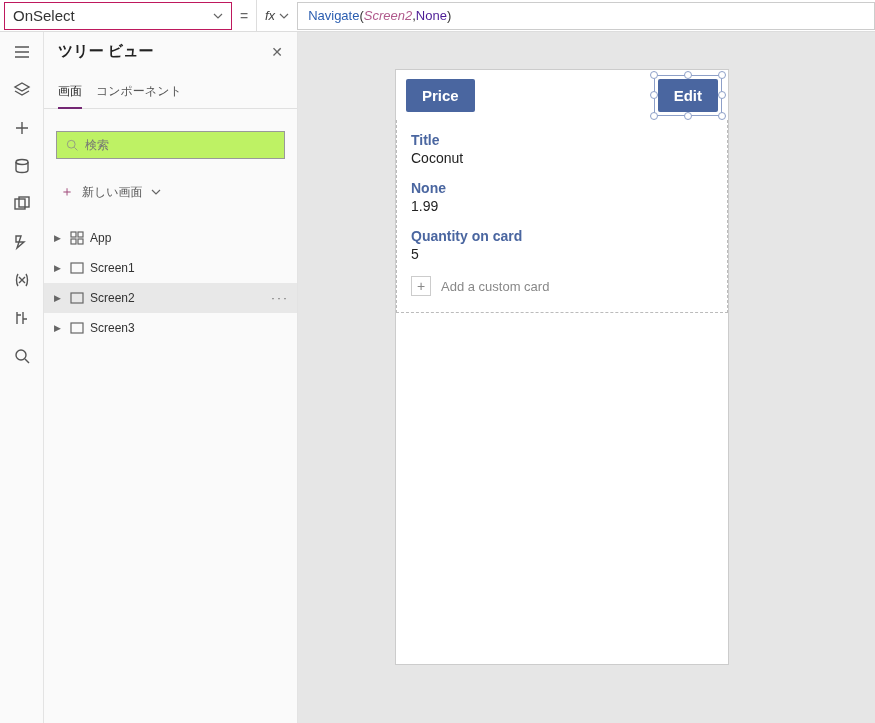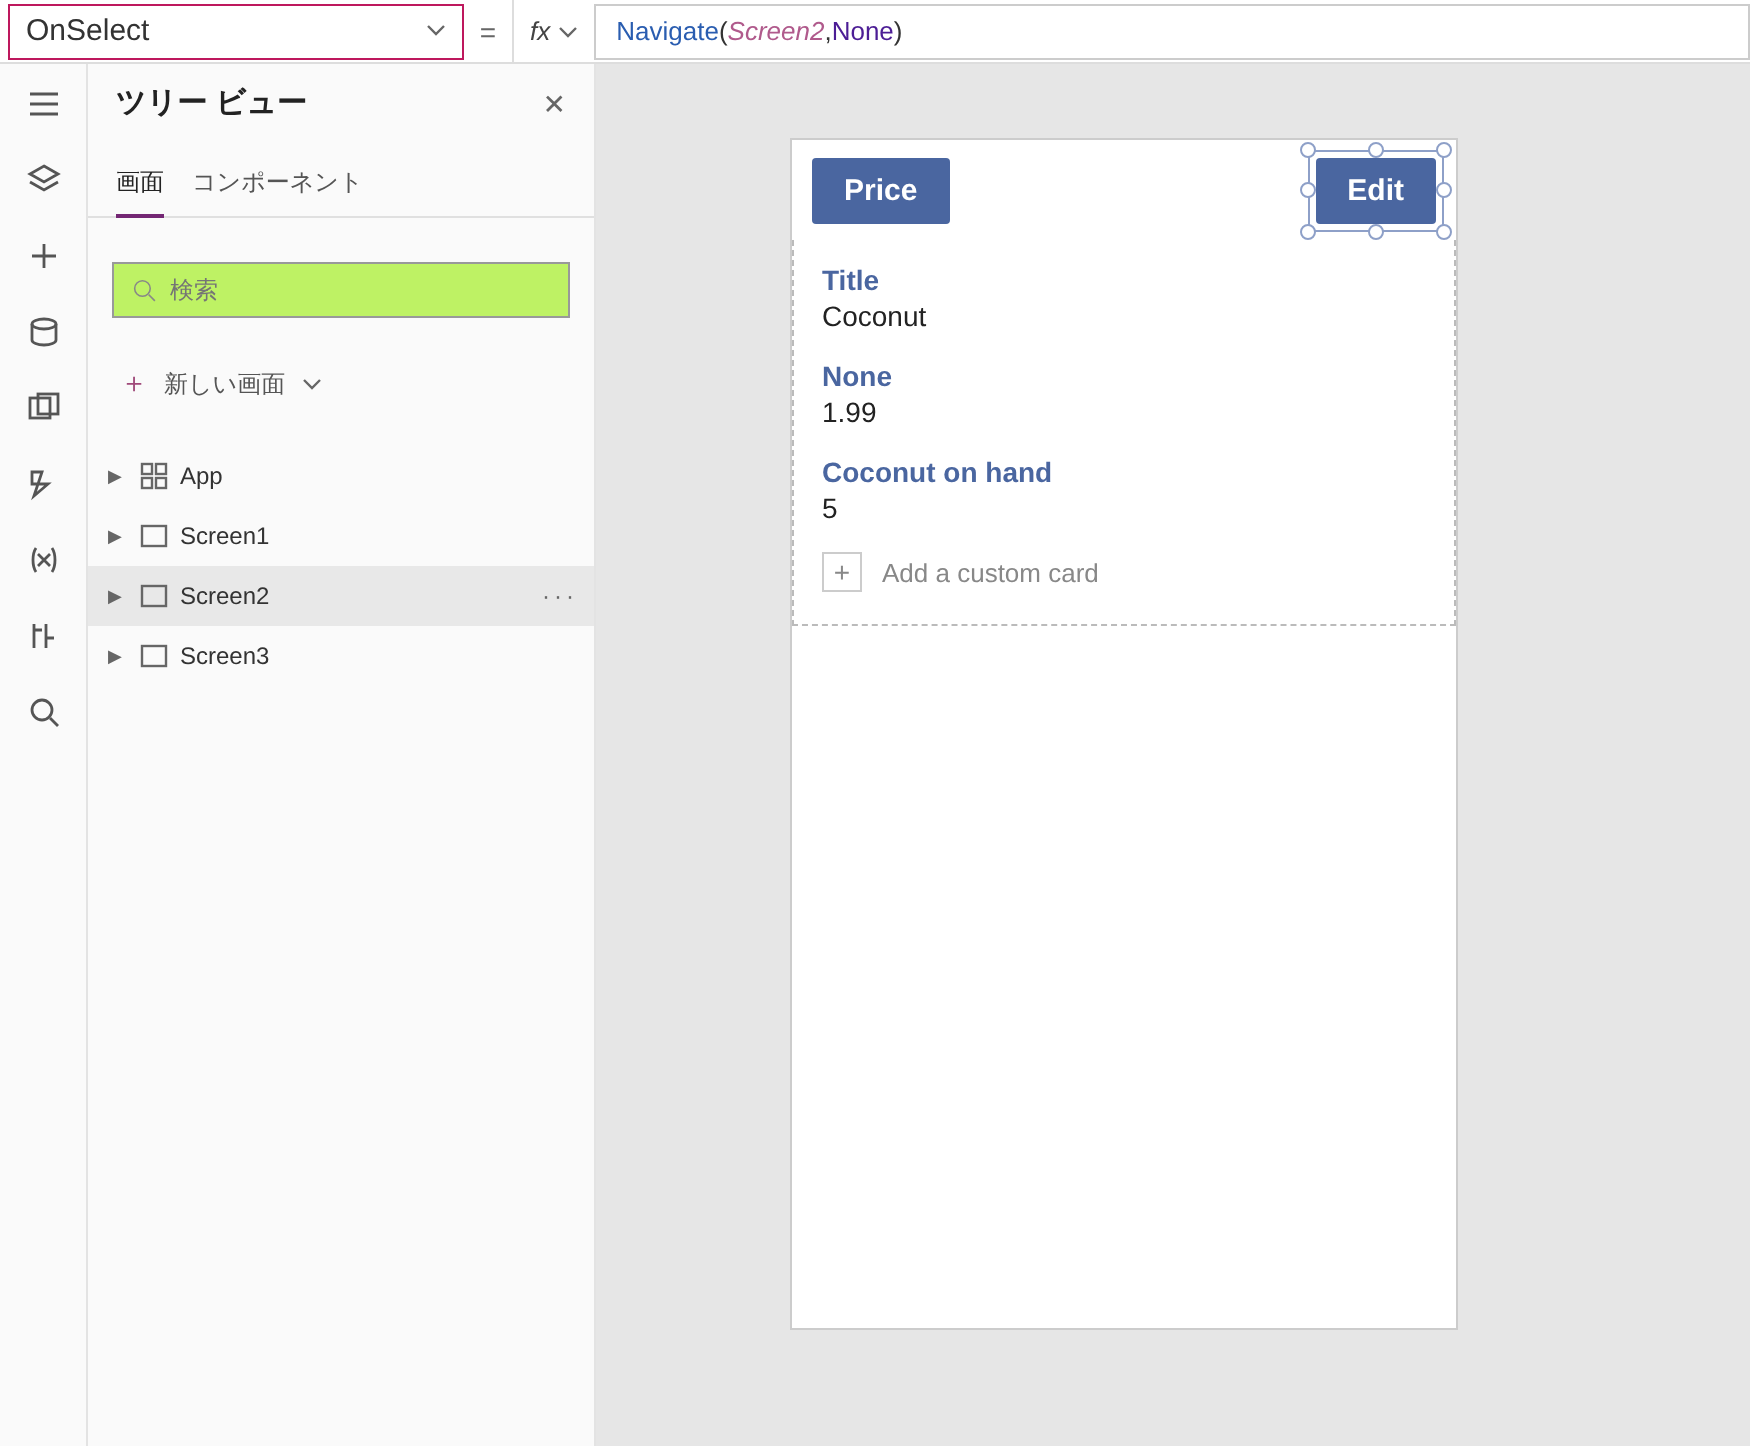--- a/index.html
+++ b/index.html
@@ -230,21 +230,21 @@
       <div class="form-area">
         <div class="card">
           <div class="card-label">Title</div>
           <div class="card-value">Coconut</div>
         </div>
         <div class="card">
           <div class="card-label">None</div>
           <div class="card-value">1.99</div>
         </div>
         <div class="card">
-          <div class="card-label">Coconut on hand</div>
+          <div class="card-label">Quantity on card</div>
           <div class="card-value">5</div>
         </div>
         <div class="add-card">
           <div class="add-plus">+</div>
           <span>Add a custom card</span>
         </div>
       </div>
     </div>
   </div>
 </div>

